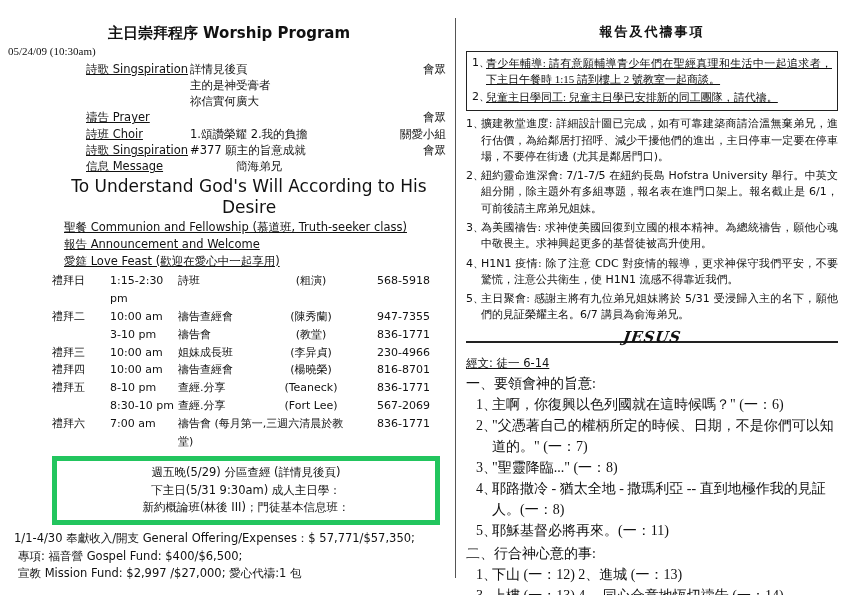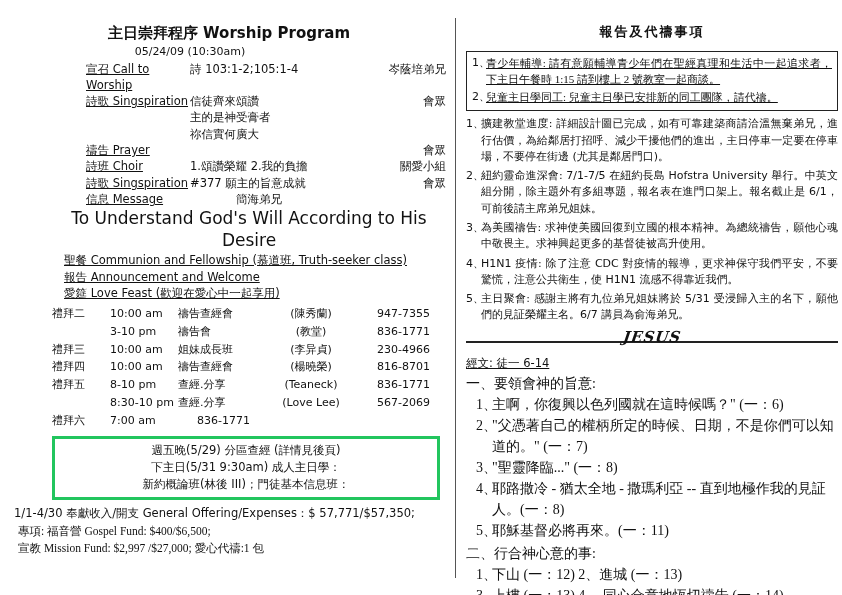--- a/index.html
+++ b/index.html
@@ -18,21 +18,21 @@
   }
   
   .left{
     position:absolute;left:8px;top:10px;width:442px;height:580px;
     font-size:11px;line-height:1.25;
   }
   .title-row{
     text-align:center;font-size:15px;font-weight:bold;margin-top:14px;
   }
   .date-row{
-    text-align:center;padding-right:78px;font-size:11px;margin-top:2px;
+    text-align:left;padding-right:78px;font-size:11px;margin-top:2px;font-family:Liberation Serif, serif;
   }
   .order{
     margin-top:2px;padding-left:78px;position:relative;
   }
   .order-line{
     display:flex;align-items:baseline;font-size:11.5px;line-height:1.42;
   }
   .ol-label{width:104px;flex:0 0 104px;}
   .ol-mid{flex:1 1 auto;}
   .ol-right{width:92px;flex:0 0 92px;text-align:right;padding-right:4px;}
@@ -44,25 +44,25 @@
   .mtable{margin-top:3px;padding-left:44px;font-size:11px;}
   .mrow{display:flex;align-items:baseline;line-height:1.62;}
   .m-day{width:58px;flex:0 0 58px;}
   .m-time{width:68px;flex:0 0 68px;}
   .m-name{width:86px;flex:0 0 86px;}
   .m-host{width:94px;flex:0 0 94px;text-align:center;}
   .m-phone{width:72px;flex:0 0 72px;text-align:right;}
 
   
   .box{
-    margin:6px 10px 0 44px;border:3px solid #22c55e;padding:3px 6px 4px 6px;
+    margin:6px 10px 0 44px;border:5px solid #22c55e;padding:3px 6px 4px 6px;
     text-align:center;font-size:11.5px;line-height:1.5;
   }
   .finance{margin-top:5px;padding-left:6px;font-size:11.5px;line-height:1.52;}
-  .finance .ind{padding-left:4px;font-family:Liberation Serif, serif;}
+  .finance .ind{padding-left:4px;}
 
   
   .right{
     position:absolute;left:466px;top:10px;width:372px;height:580px;
     font-size:11px;line-height:1.3;
   }
   .rtitle{text-align:center;font-size:13px;font-weight:bold;margin-top:14px;letter-spacing:2px;}
   .annbox{
     margin-top:10px;border:1px solid #222;padding:3px 5px 4px 5px;font-size:11px;line-height:1.5;
   }
@@ -98,27 +98,22 @@
 
   <div class="divider"></div>
 
   <div class="left">
 
     <div class="title-row">主日崇拜程序 Worship Program</div>
     <div class="date-row">05/24/09 (10:30am)</div>
 
     <div class="order">
       <div class="order-line">
-        <div class="ol-label u">宣召 Call to Worship</div>
-        <div class="ol-mid">詩 103:1-2;105:1-4</div>
-        <div class="ol-right">岑蔭培弟兄</div>
-      </div>
-      <div class="order-line">
         <div class="ol-label u">詩歌 Singspiration</div>
-        <div class="ol-mid">信徒齊來頌讚</div>
+        <div class="ol-mid">詳情見後頁</div>
         <div class="ol-right">會眾</div>
       </div>
       <div class="order-line">
         <div class="ol-label"></div>
         <div class="ol-mid">主的是神受膏者</div>
         <div class="ol-right"></div>
       </div>
       <div class="order-line">
         <div class="ol-label"></div>
         <div class="ol-mid">祢信實何廣大</div>
@@ -145,20 +140,27 @@
       </div>
     </div>
 
     <div class="center-note">To Understand God's Will According to His Desire</div>
 
     <div class="sec-line u">聖餐 Communion and Fellowship (慕道班, Truth-seeker class)</div>
     <div class="sec-line u">報告 Announcement and Welcome</div>
     <div class="sec-line u">愛筵 Love Feast (歡迎在愛心中一起享用)</div>
 
     <div class="mtable">
+      <div class="mrow">
+        <div class="m-day">禮拜日</div>
+        <div class="m-time">1:15-2:30 pm</div>
+        <div class="m-name">詩班</div>
+        <div class="m-host">(粗演)</div>
+        <div class="m-phone">568-5918</div>
+      </div>
       <div class="mrow">
         <div class="m-day">禮拜二</div>
         <div class="m-time">10:00 am</div>
         <div class="m-name">禱告查經會</div>
         <div class="m-host">(陳秀蘭)</div>
         <div class="m-phone">947-7355</div>
       </div>
       <div class="mrow">
         <div class="m-day"></div>
         <div class="m-time">3-10 pm</div>
@@ -184,26 +186,27 @@
         <div class="m-day">禮拜五</div>
         <div class="m-time">8-10 pm</div>
         <div class="m-name">查經.分享</div>
         <div class="m-host">(Teaneck)</div>
         <div class="m-phone">836-1771</div>
       </div>
       <div class="mrow">
         <div class="m-day"></div>
         <div class="m-time">8:30-10 pm</div>
         <div class="m-name">查經.分享</div>
-        <div class="m-host">(Love Lee)</div>
+        <div class="m-host">(Fort Lee)</div>
         <div class="m-phone">567-2069</div>
       </div>
       <div class="mrow">
         <div class="m-day">禮拜六</div>
         <div class="m-time">7:00 am</div>
+        <div class="m-name" style="width:180px;flex:0 0 180px;">禱告會 (每月第一,三週六清晨於教堂)</div>
         <div class="m-phone">836-1771</div>
       </div>
     </div>
 
     <div class="box">
       <div>週五晚(5/29)   分區查經 (詳情見後頁)</div>
       <div>下主日(5/31 9:30am) 成人主日學：</div>
       <div>新約概論班(林後 III)；門徒基本信息班：</div>
     </div>
 

